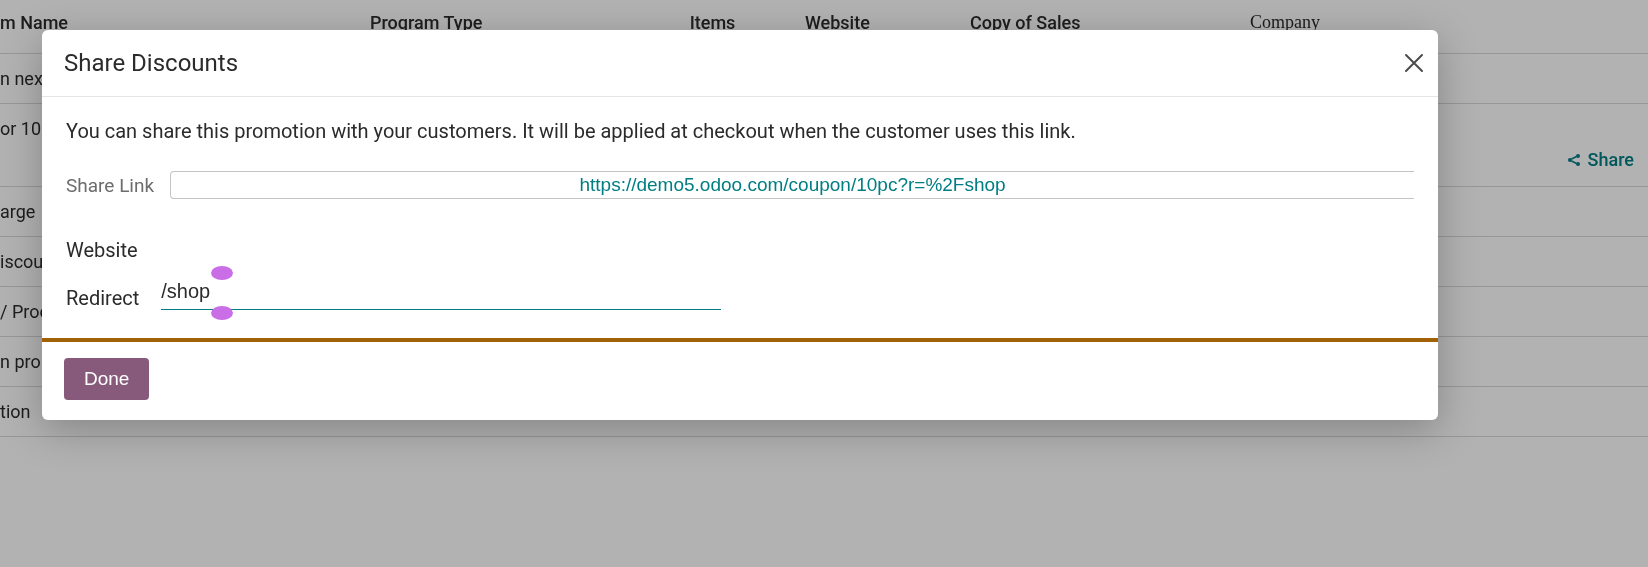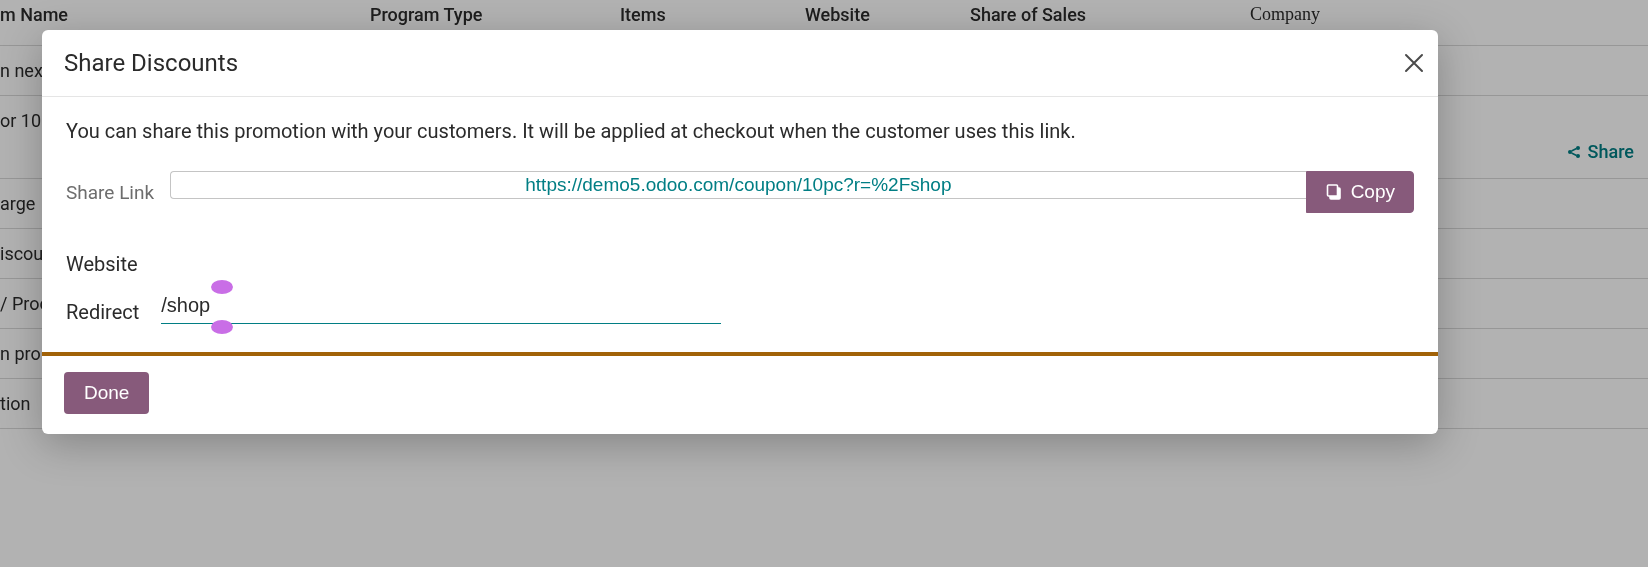--- a/index.html
+++ b/index.html
@@ -22,27 +22,27 @@
     .bg-row {
       display: flex;
       border-bottom: 1px solid #d9d9d9;
       padding: 14px 0 14px 0;
       color: #2b2b2b;
     }
     .bg-header {
       display: flex;
       border-bottom: 1px solid #d9d9d9;
       padding-bottom: 10px;
-      padding-top: 4px;
+      padding-top: 12px;
       font-weight: 500;
       color: #2b2b2b;
     }
     .bg-cell-name { width: 370px; padding-left: 0; overflow: hidden; white-space: nowrap;}
     .bg-cell-type { width: 250px; }
-    .bg-cell-items { width: 185px; }
+    .bg-cell-items { width: 185px; text-align: center; }
     .bg-cell-website { width: 165px; }
     .bg-cell-pos { width: 280px; }
     .bg-cell-company { flex:1;font-family:Liberation Serif, serif; }
     .bg-cell-share { width: 145px; text-align: right; padding-right: 14px; margin-top: 31px;}
     .share-link { color: #017E84; font-weight: 500; display: inline-flex; align-items: center; gap: 6px; }
     
     .overlay {
       position: absolute; inset: 0;
       background: rgba(0,0,0,0.30);
     }
@@ -173,21 +173,21 @@
   </style>
 </head>
 <body>
 
 <div class="bg-table">
   <div class="bg-header">
     <div class="bg-cell-name">m Name</div>
     <div class="bg-cell-type">Program Type</div>
     <div class="bg-cell-items">Items</div>
     <div class="bg-cell-website">Website</div>
-    <div class="bg-cell-pos">Share of Sales</div>
+    <div class="bg-cell-pos">Copy of Sales</div>
     <div class="bg-cell-company">Company</div>
     <div class="bg-cell-share"></div>
   </div>
   <div class="bg-row">
     <div class="bg-cell-name">n nex</div>
   </div>
   <div class="bg-row">
     <div class="bg-cell-name">or 10</div>
     <div style="flex:1"></div>
     <div class="bg-cell-share">
@@ -230,27 +230,20 @@
         </svg>
     </button>
   </div>
   <div class="modal-body">
     <div class="intro">You can share this promotion with your customers. It will be applied at checkout when the customer uses this link.</div>
 
     <div class="form-row">
       <div class="f-label">Share Link</div>
       <div class="share-link-group">
         <input class="share-link-input" type="text" readonly="" value="https://demo5.odoo.com/coupon/10pc?r=%2Fshop" style="">
-        <button class="copy-btn">
-          <svg width="18" height="18" viewBox="0 0 18 18" fill="none" stroke="#fff" stroke-width="1.6">
-              <rect x="5" y="5" width="10" height="11" rx="1" fill="#fff" stroke="#fff"></rect>
-              <rect x="2.5" y="2" width="10" height="11" rx="1" fill="#875A7B" stroke="#fff"></rect>
-            </svg>
-          <span>Copy</span>
-        </button>
       </div>
     </div>
 
     <div class="website-label">Website</div>
 
     <div class="redirect-row">
       <div class="redirect-label">Redirect</div>
       <input class="redirect-input" type="text" value="/shop" style="">
       <div class="caret-dot top"></div>
       <div class="caret-dot bot"></div>

